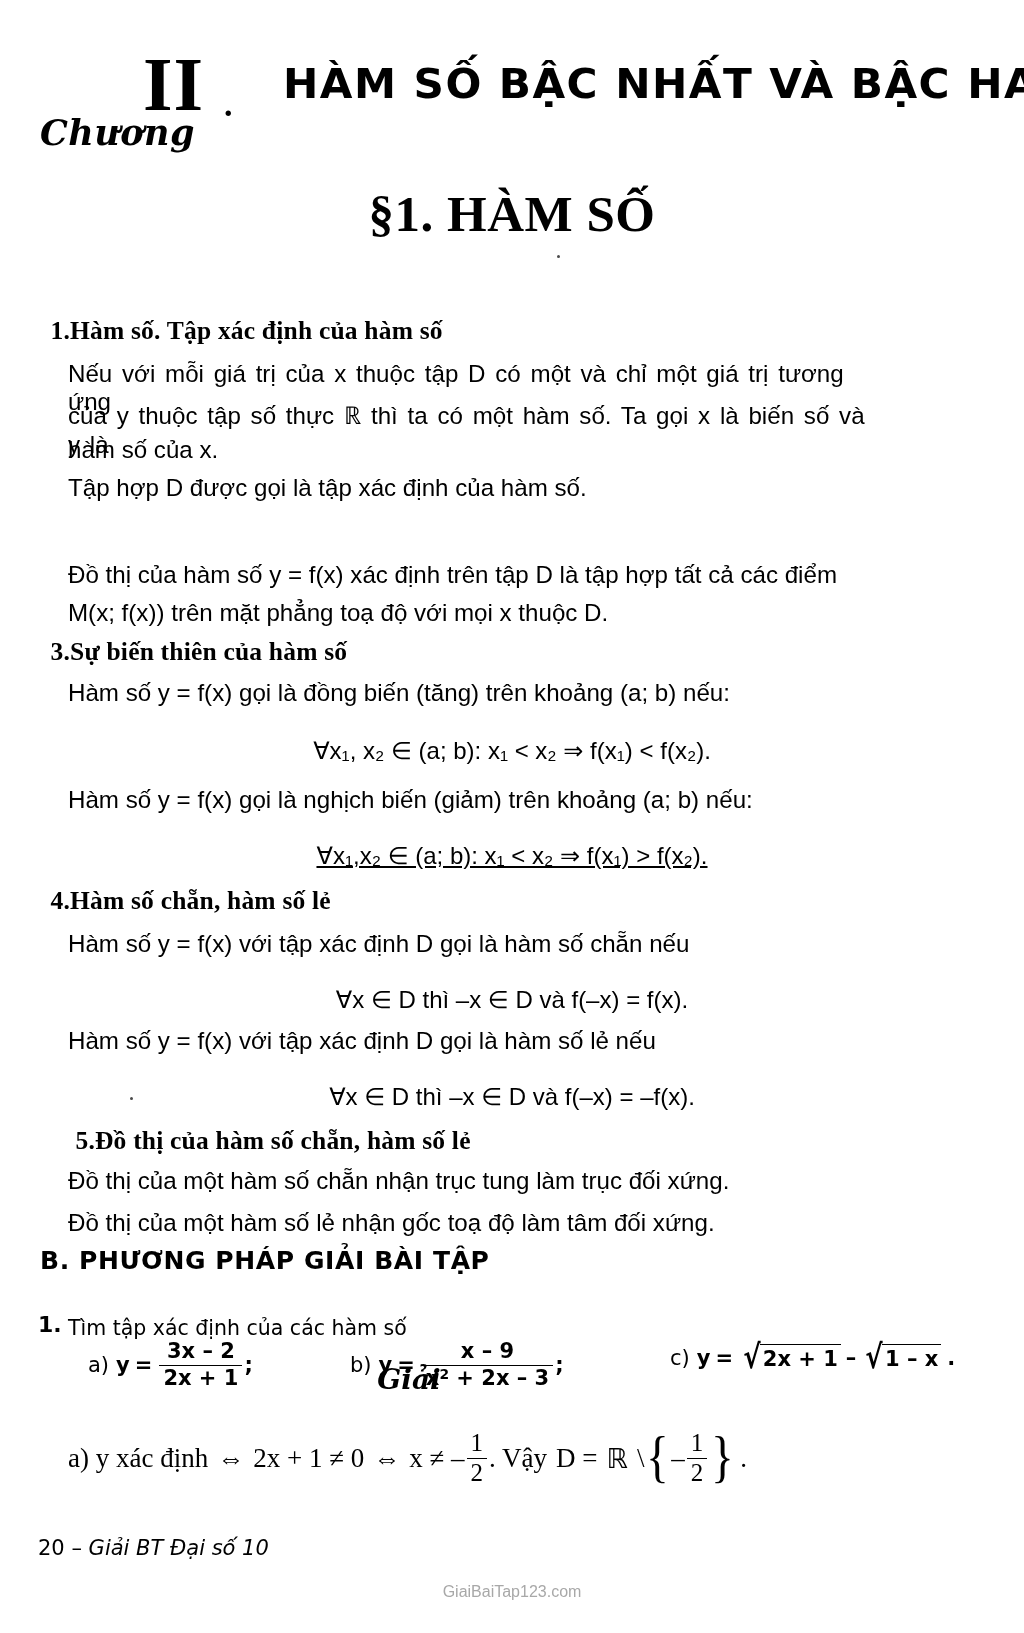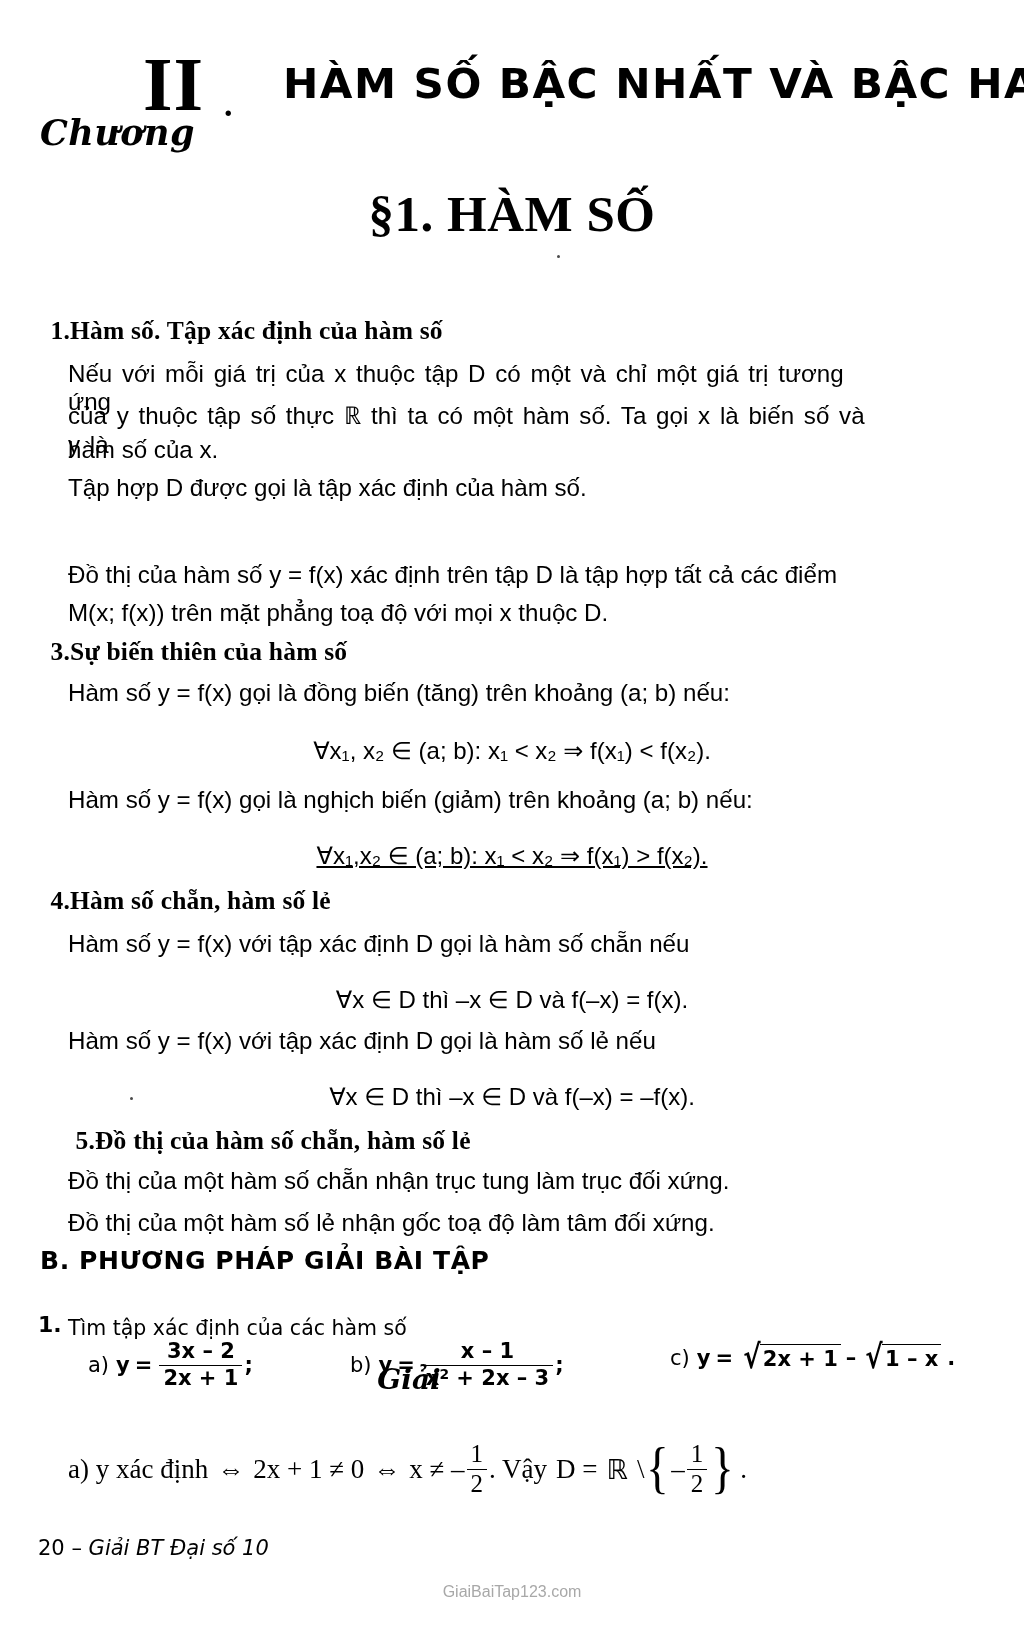--- a/index.html
+++ b/index.html
@@ -225,21 +225,20 @@
   
   .solution {
     position: absolute;
     left: 68px;
     top: 1430px;
     font-family: "Liberation Serif", serif;
     font-size: 27px;
     display: flex;
     align-items: center;
     white-space: nowrap;
-    margin-top: 11px;
   }
   .solution .sp { display: inline-block; width: 9px; }
   .solution .frac2 {
     display: inline-flex;
     flex-direction: column;
     align-items: center;
     line-height: 1.06;
     font-size: 25px;
     margin: 0 2px;
   }
@@ -346,21 +345,21 @@
       <span class="den">2x + 1</span>
     </span>
     <span>;</span>
   </div>
 
   <div class="ex-item" style="left:350px; top:1340px;">
     <span class="lbl">b)</span>
     <span>y</span>
     <span class="eq">=</span>
     <span class="frac">
-      <span class="num">x – 1</span>
+      <span class="num">x – 9</span>
       <span class="den"><span>x</span><sup>2</sup><span> + 2x – 3</span></span>
     </span>
     <span>;</span>
   </div>
 
   <div class="ex-item" style="left:670px; top:1344px;">
     <span class="lbl">c)</span>
     <span>y</span>
     <span class="eq">=</span>
     <span class="sqrt">

